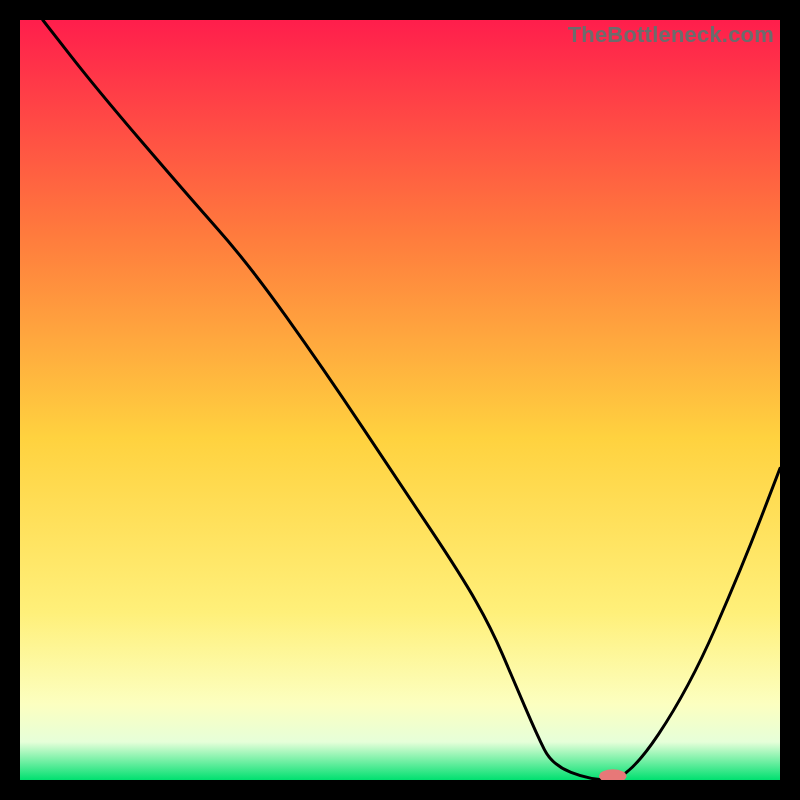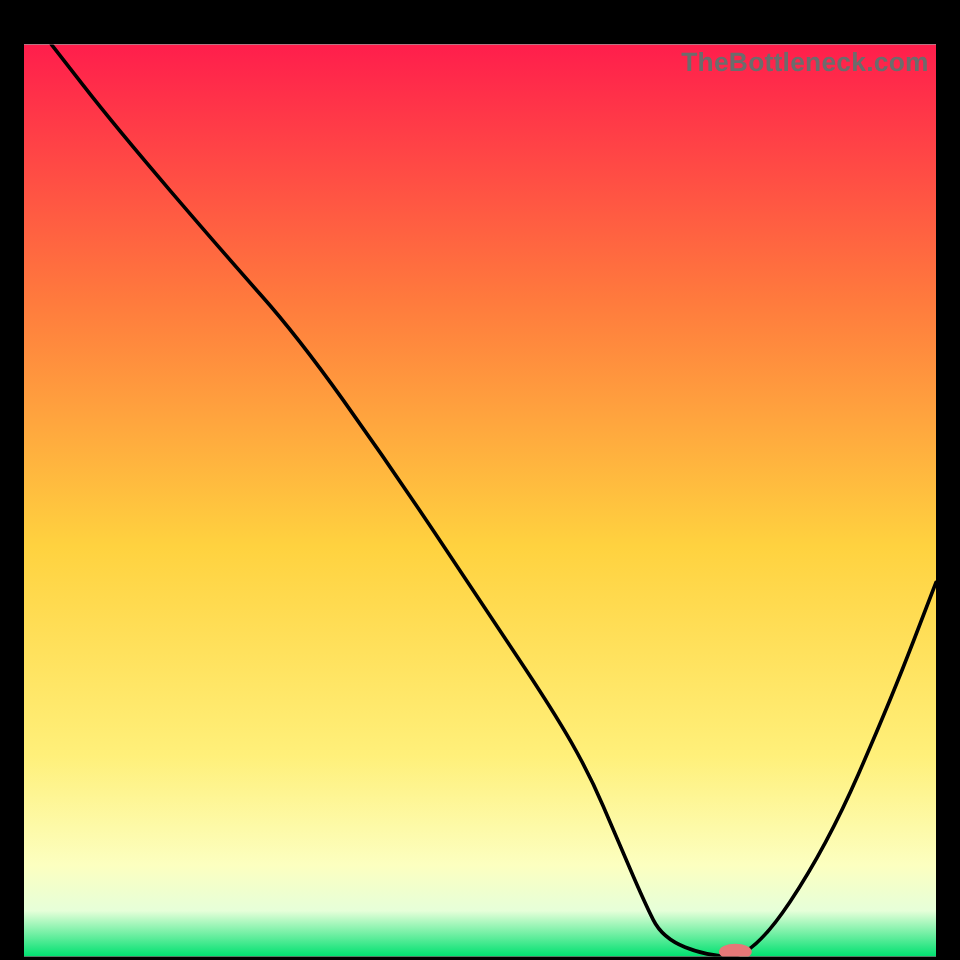--- a/index.html
+++ b/index.html
@@ -6,21 +6,21 @@
     margin: 0;
     padding: 0;
     width: 800px;
     height: 800px;
     background: #000;
     overflow: hidden;
   }
   .plot-area {
     position: absolute;
     left: 20px;
-    top: 37px;
+    top: 20px;
     width: 760px;
     height: 760px;
     background: #ffffff;
     text-align: center;
   }
   .watermark {
     position: absolute;
     top: 2px;
     right: 6px;
     font-family: Arial, Helvetica, sans-serif;

